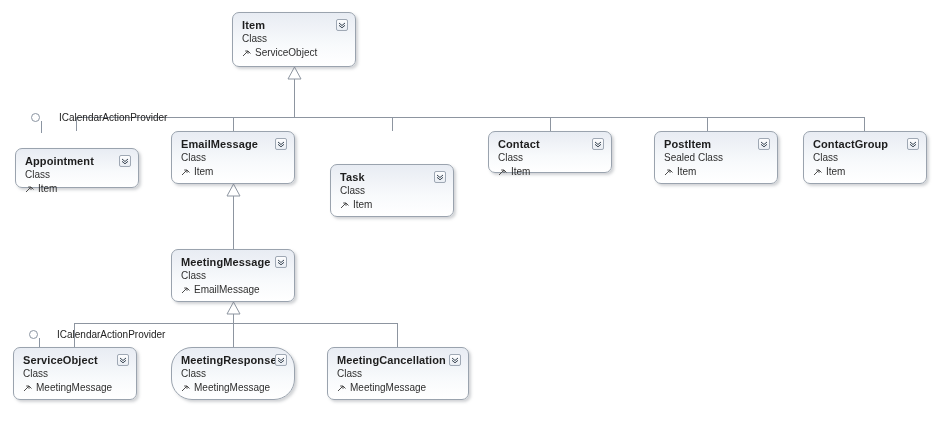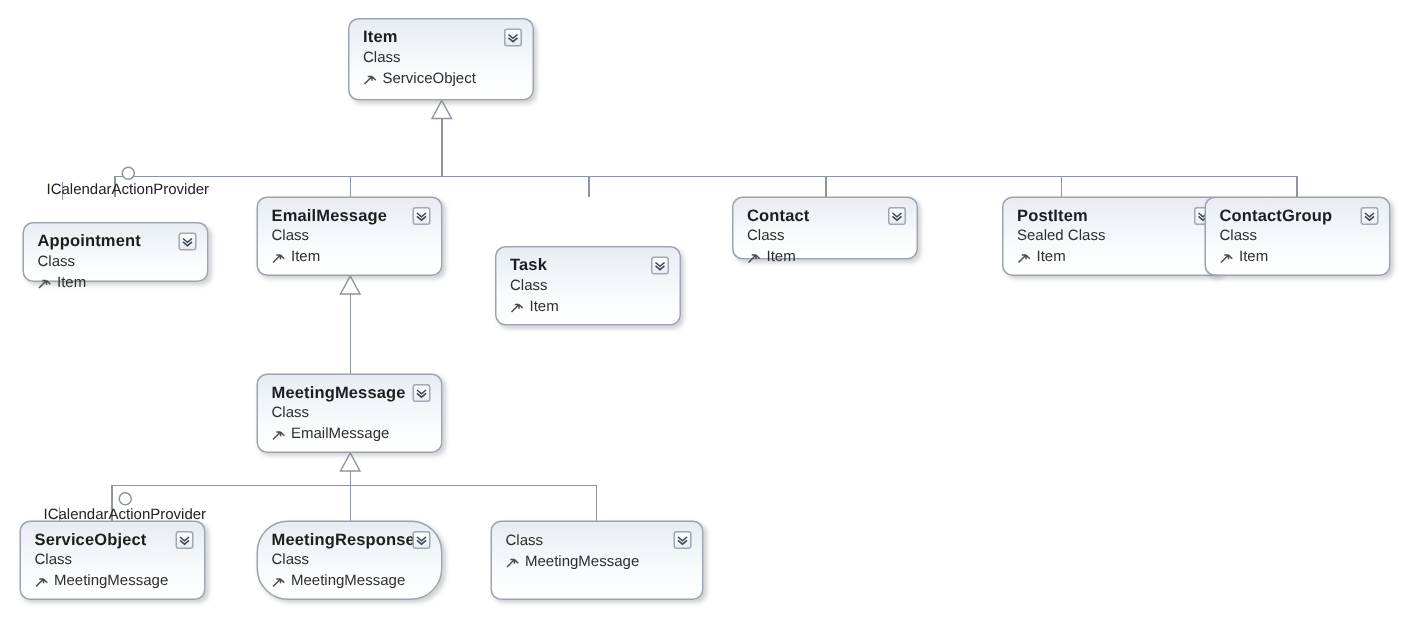--- a/index.html
+++ b/index.html
@@ -87,23 +87,22 @@
     align-items: center;
     justify-content: center;
   }
   .chevron-btn svg { display: block; }
 
   
   .lollipop {
     position: absolute;
     display: flex;
     align-items: center;
-    gap: 1px;
+    gap: 19px;
     height: 12px;
-    flex-direction: column;
   }
   .lollipop-circle {
     width: 9px;
     height: 9px;
     border: 1px solid #8b95a2;
     border-radius: 50%;
     background: #ffffff;
     box-sizing: border-box;
     flex: 0 0 9px;
   }
@@ -235,21 +234,21 @@
       </span>
       <span>Item</span>
     </div>
     <div class="chevron-btn">
       <svg width="8" height="8" viewBox="0 0 8 8">
           <path d="M1 2 L4 4.5 L7 2 M1 4.3 L4 6.8 L7 4.3" stroke="#3a4654" stroke-width="1" fill="none"></path>
         </svg>
     </div>
   </div>
 
-  <div class="uml-box" style="left:668px; top:131px; width:148px; height:53px;">
+  <div class="uml-box" style="left:654px; top:131px; width:124px; height:53px;">
     <div class="uml-title">PostItem</div>
     <div class="uml-kind">Sealed Class</div>
     <div class="uml-base">
       <span class="base-arrow">
         <svg width="10" height="10" viewBox="0 0 10 10">
             <path d="M1 8 L6 3 M6 3 L3.2 3 M6 3 L6 5.8 M6 3 L8.5 5.5" stroke="#4c4c4c" stroke-width="1" fill="none"></path>
           </svg>
       </span>
       <span>Item</span>
     </div>
@@ -326,20 +325,21 @@
       <span>MeetingMessage</span>
     </div>
     <div class="chevron-btn">
       <svg width="8" height="8" viewBox="0 0 8 8">
           <path d="M1 2 L4 4.5 L7 2 M1 4.3 L4 6.8 L7 4.3" stroke="#3a4654" stroke-width="1" fill="none"></path>
         </svg>
     </div>
   </div>
 
   <div class="uml-box" style="left:327px; top:347px; width:142px; height:53px;">
+    <div class="uml-title">MeetingCancellation</div>
     <div class="uml-kind">Class</div>
     <div class="uml-base">
       <span class="base-arrow">
         <svg width="10" height="10" viewBox="0 0 10 10">
             <path d="M1 8 L6 3 M6 3 L3.2 3 M6 3 L6 5.8 M6 3 L8.5 5.5" stroke="#4c4c4c" stroke-width="1" fill="none"></path>
           </svg>
       </span>
       <span>MeetingMessage</span>
     </div>
     <div class="chevron-btn">

